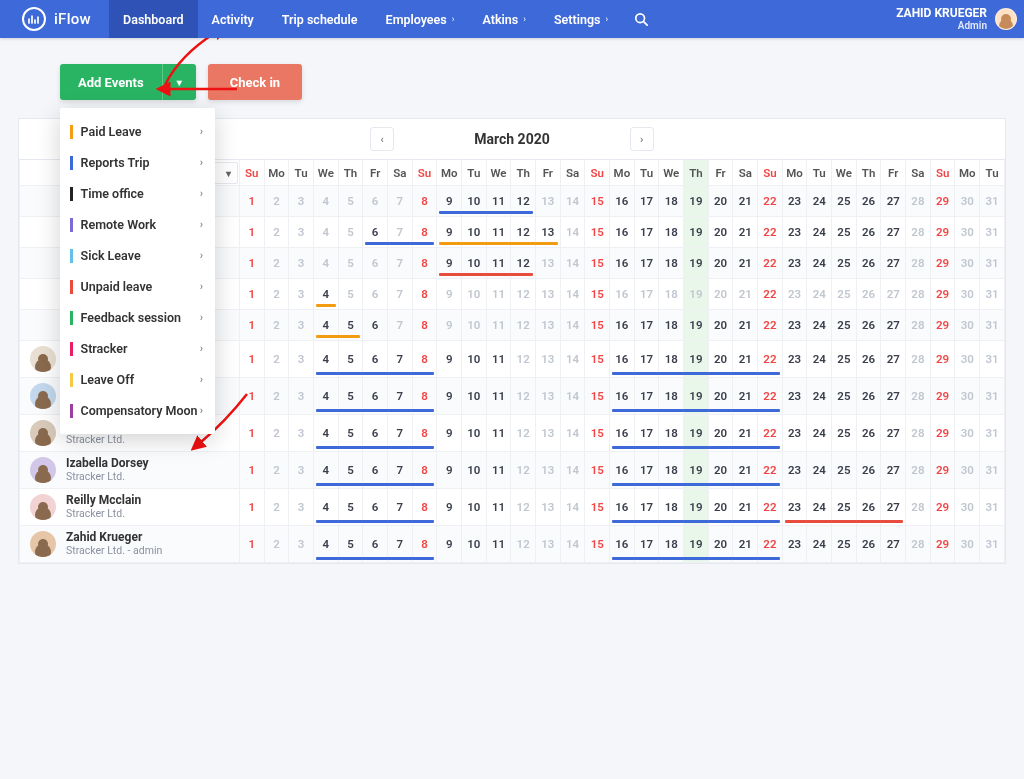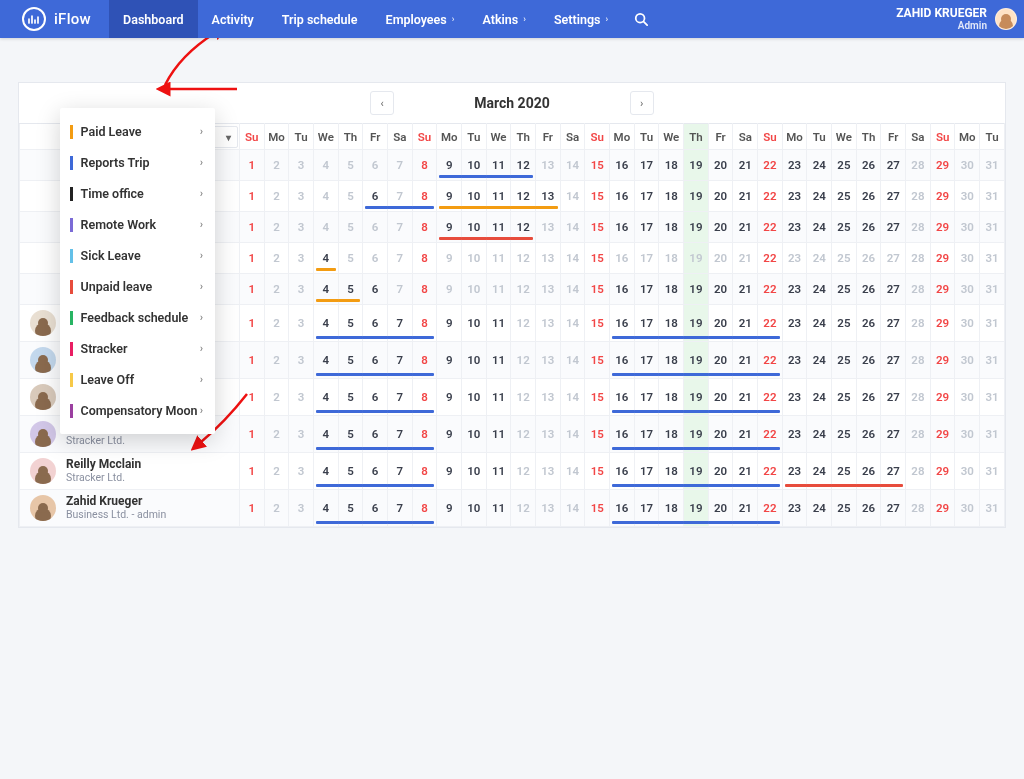--- a/index.html
+++ b/index.html
@@ -208,20 +208,27 @@
       <div class="user-name">ZAHID KRUEGER</div>
       <div class="user-role">Admin</div>
     </div>
     <div class="avatar">
         <div class="avatar-person"></div>
       </div>
   </div>
 </div>
 
 <div class="btn-row">
+  <div class="btn btn-green">
+    <span class="lbl">Add Events</span>
+    <span class="dd">▾</span>
+  </div>
+  <div class="btn btn-red">
+    <span>Check in</span>
+  </div>
 </div>
 
 <div class="dropdown" id="dropdown">
     <div class="dd-item">
       <div class="dd-row">
         <span class="dd-bar" style="background:#f39c12"></span>
         <span>Paid Leave</span>
       </div>
       <span class="dd-caret">›</span>
     </div>
@@ -256,21 +263,21 @@
     <div class="dd-item">
       <div class="dd-row">
         <span class="dd-bar" style="background:#e74c3c"></span>
         <span>Unpaid leave</span>
       </div>
       <span class="dd-caret">›</span>
     </div>
     <div class="dd-item">
       <div class="dd-row">
         <span class="dd-bar" style="background:#28b463"></span>
-        <span>Feedback schedule</span>
+        <span>Feedback session</span>
       </div>
       <span class="dd-caret">›</span>
     </div>
     <div class="dd-item">
       <div class="dd-row">
         <span class="dd-bar" style="background:#e91e63"></span>
         <span>Stracker</span>
       </div>
       <span class="dd-caret">›</span>
     </div>
@@ -773,21 +780,21 @@
           <td class="cell-dim">31</td>
         </tr>
         <tr>
           <td class="col-emp">
             <div class="emp-cell">
               <div class="emp-avatar" style="background:#e7c6a8;color:#e7c6a8">
                 <div class="avatar-person" style="background:#8a6a4e;color:#8a6a4e"></div>
               </div>
               <div class="emp-text">
                 <div class="emp-name">Zahid Krueger</div>
-                <div class="emp-sub">Business Ltd. - admin</div>
+                <div class="emp-sub">Stracker Ltd. - admin</div>
               </div>
             </div>
           </td>
           <td class="cell-red">1</td>
           <td class="cell-dim">2</td>
           <td class="cell-dim">3</td>
           <td class="">4<span class="underline" style="background:#3e69d8;left:2px;right:-1px"></span></td>
           <td class="">5<span class="underline" style="background:#3e69d8;left:-1px;right:-1px"></span></td>
           <td class="">6<span class="underline" style="background:#3e69d8;left:-1px;right:-1px"></span></td>
           <td class="">7<span class="underline" style="background:#3e69d8;left:-1px;right:-1px"></span></td>

